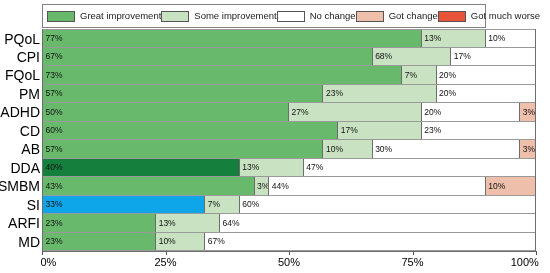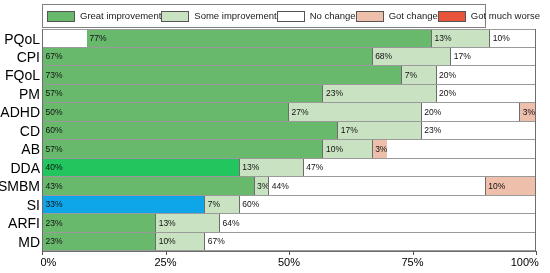--- a/index.html
+++ b/index.html
@@ -145,21 +145,21 @@
       </div>
       <div class="legend-item">
         <span class="legend-swatch" style="background: rgb(232, 84, 58);"></span>
         <span class="legend-label">Got much worse</span>
       </div>
     </div>
 
   <div id="plot">
       <div class="row">
         <div class="cat-label">PQoL</div>
-        <div class="seg" style="width: 77%; background: rgb(105, 185, 109); margin-left: 44px;">
+        <div class="seg" style="width: 77%; background: rgb(105, 185, 109);">
           <span class="seg-label">77%</span>
         </div>
         <div class="seg" style="width: 13%; background: rgb(201, 227, 194);">
           <span class="seg-label">13%</span>
         </div>
         <div class="seg" style="width: 10%; background: rgb(255, 255, 255);">
           <span class="seg-label">10%</span>
         </div>
       </div>
       <div class="row">
@@ -226,27 +226,30 @@
         </div>
       </div>
       <div class="row">
         <div class="cat-label">AB</div>
         <div class="seg" style="width: 57%; background: rgb(105, 185, 109);">
           <span class="seg-label">57%</span>
         </div>
         <div class="seg" style="width: 10%; background: rgb(201, 227, 194);">
           <span class="seg-label">10%</span>
         </div>
+        <div class="seg" style="width: 30%; background: rgb(255, 255, 255);">
+          <span class="seg-label">30%</span>
+        </div>
         <div class="seg" style="width: 3%; background: rgb(238, 191, 171);">
           <span class="seg-label">3%</span>
         </div>
       </div>
       <div class="row">
         <div class="cat-label">DDA</div>
-        <div class="seg" style="width: 40%; background: #22c55e;">
+        <div class="seg" style="width: 40%; background: #15803d;">
           <span class="seg-label">40%</span>
         </div>
         <div class="seg" style="width: 13%; background: rgb(201, 227, 194);">
           <span class="seg-label">13%</span>
         </div>
         <div class="seg" style="width: 47%; background: rgb(255, 255, 255);">
           <span class="seg-label">47%</span>
         </div>
       </div>
       <div class="row">

